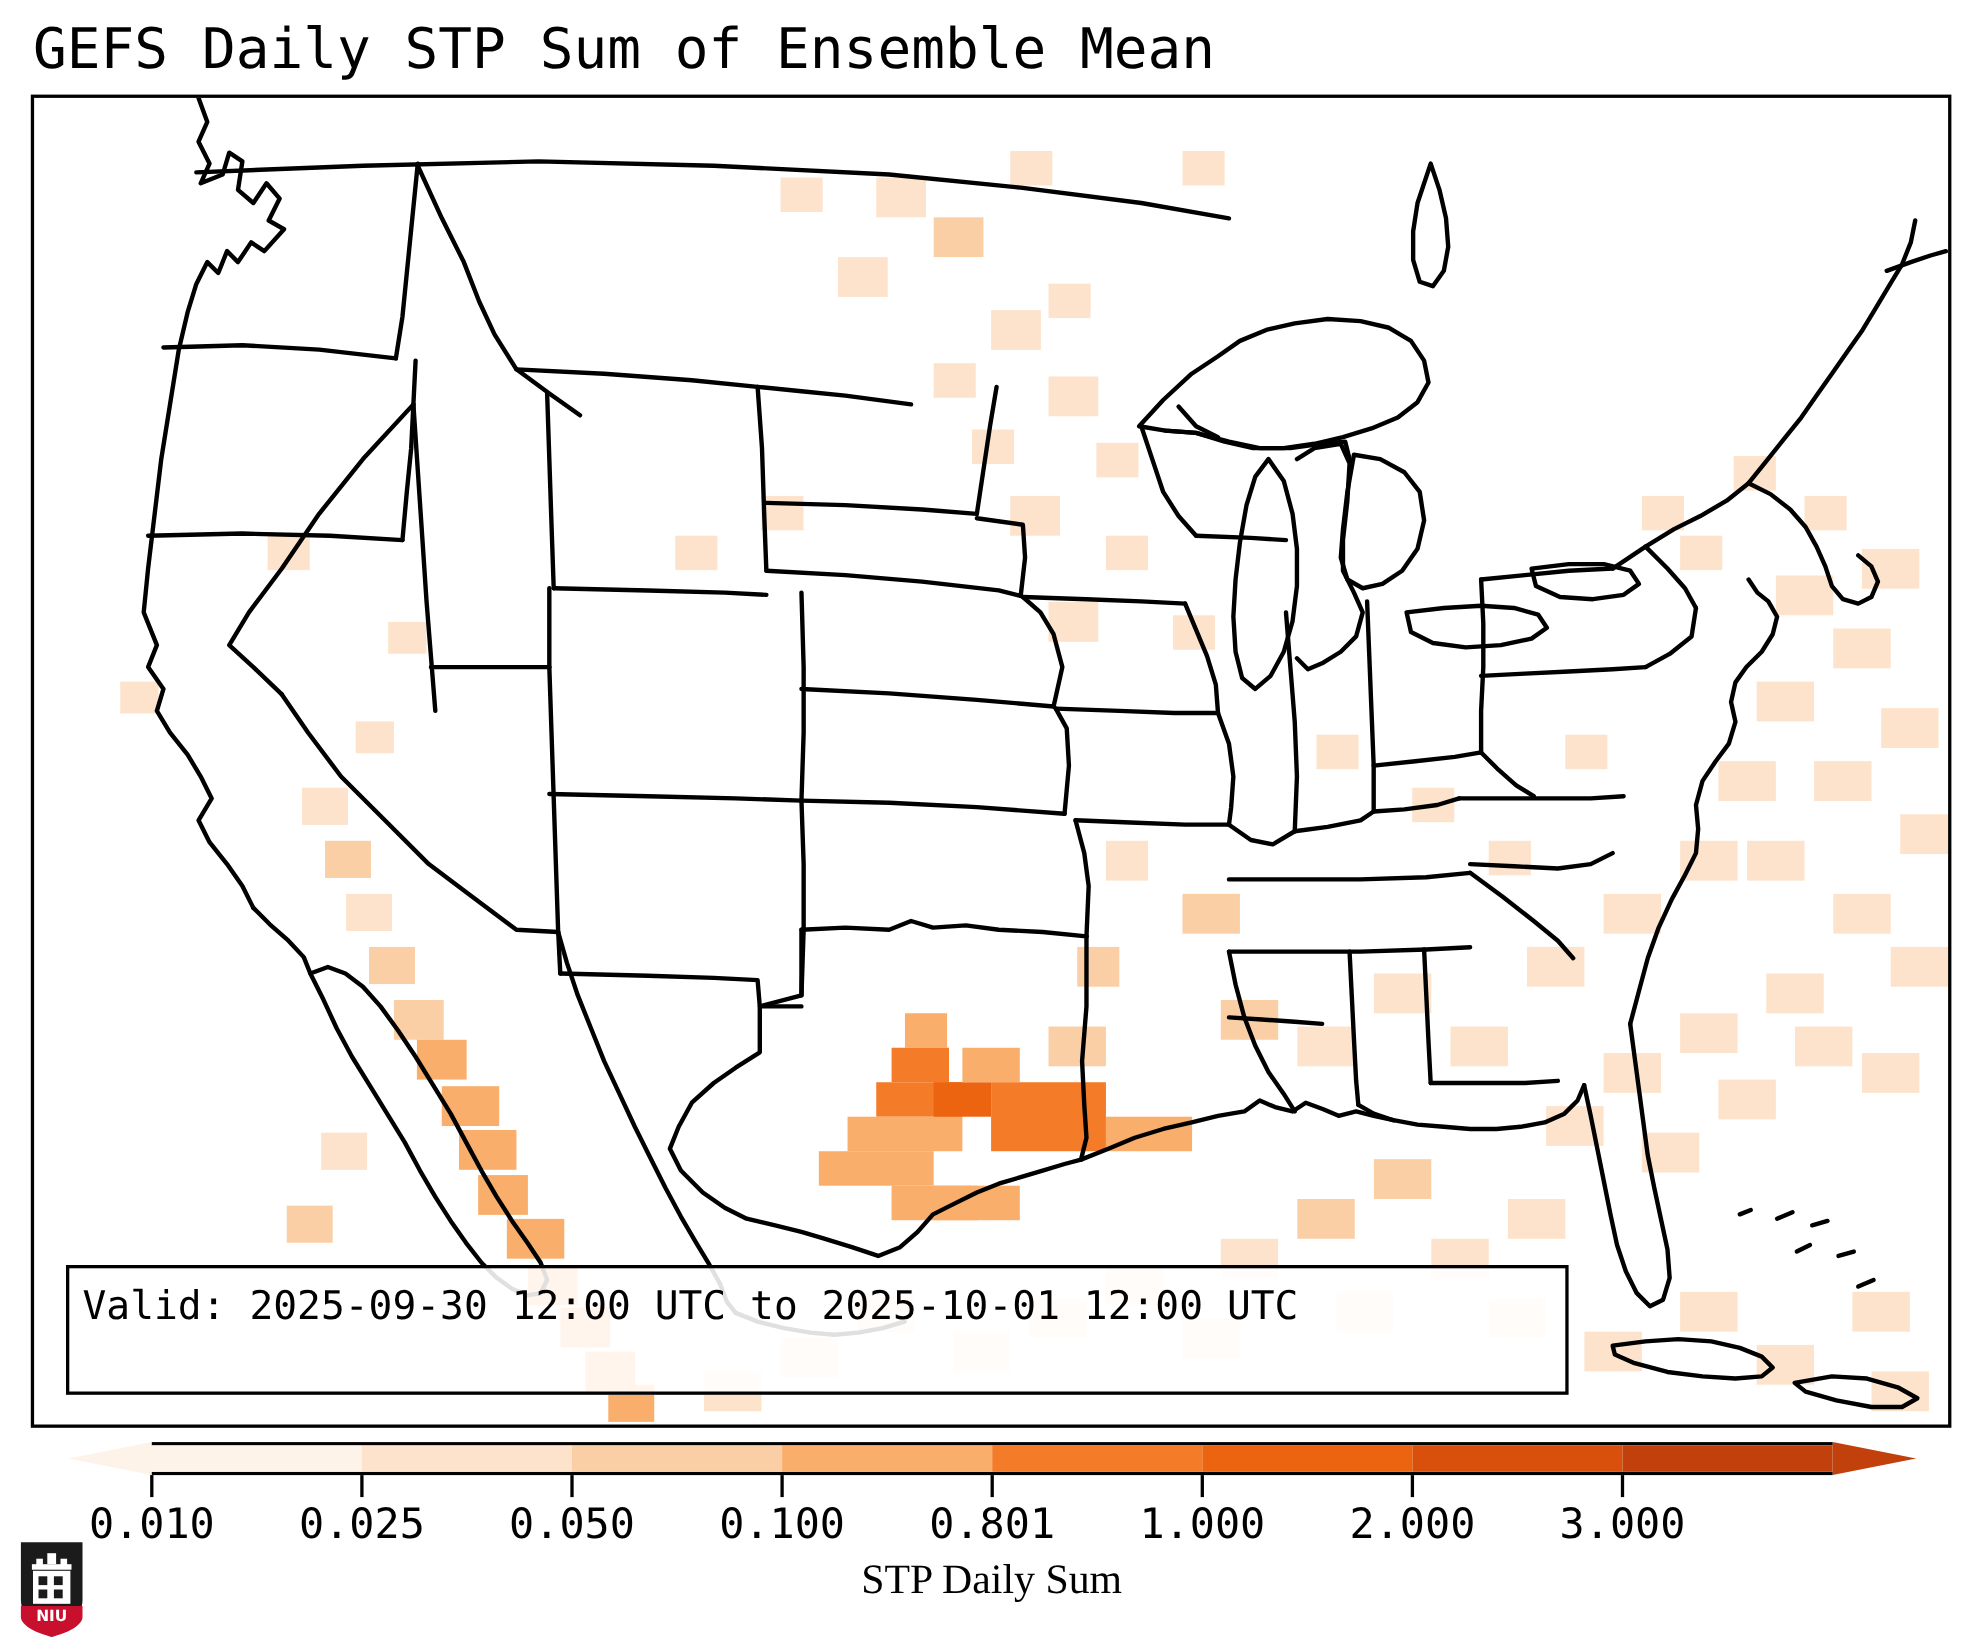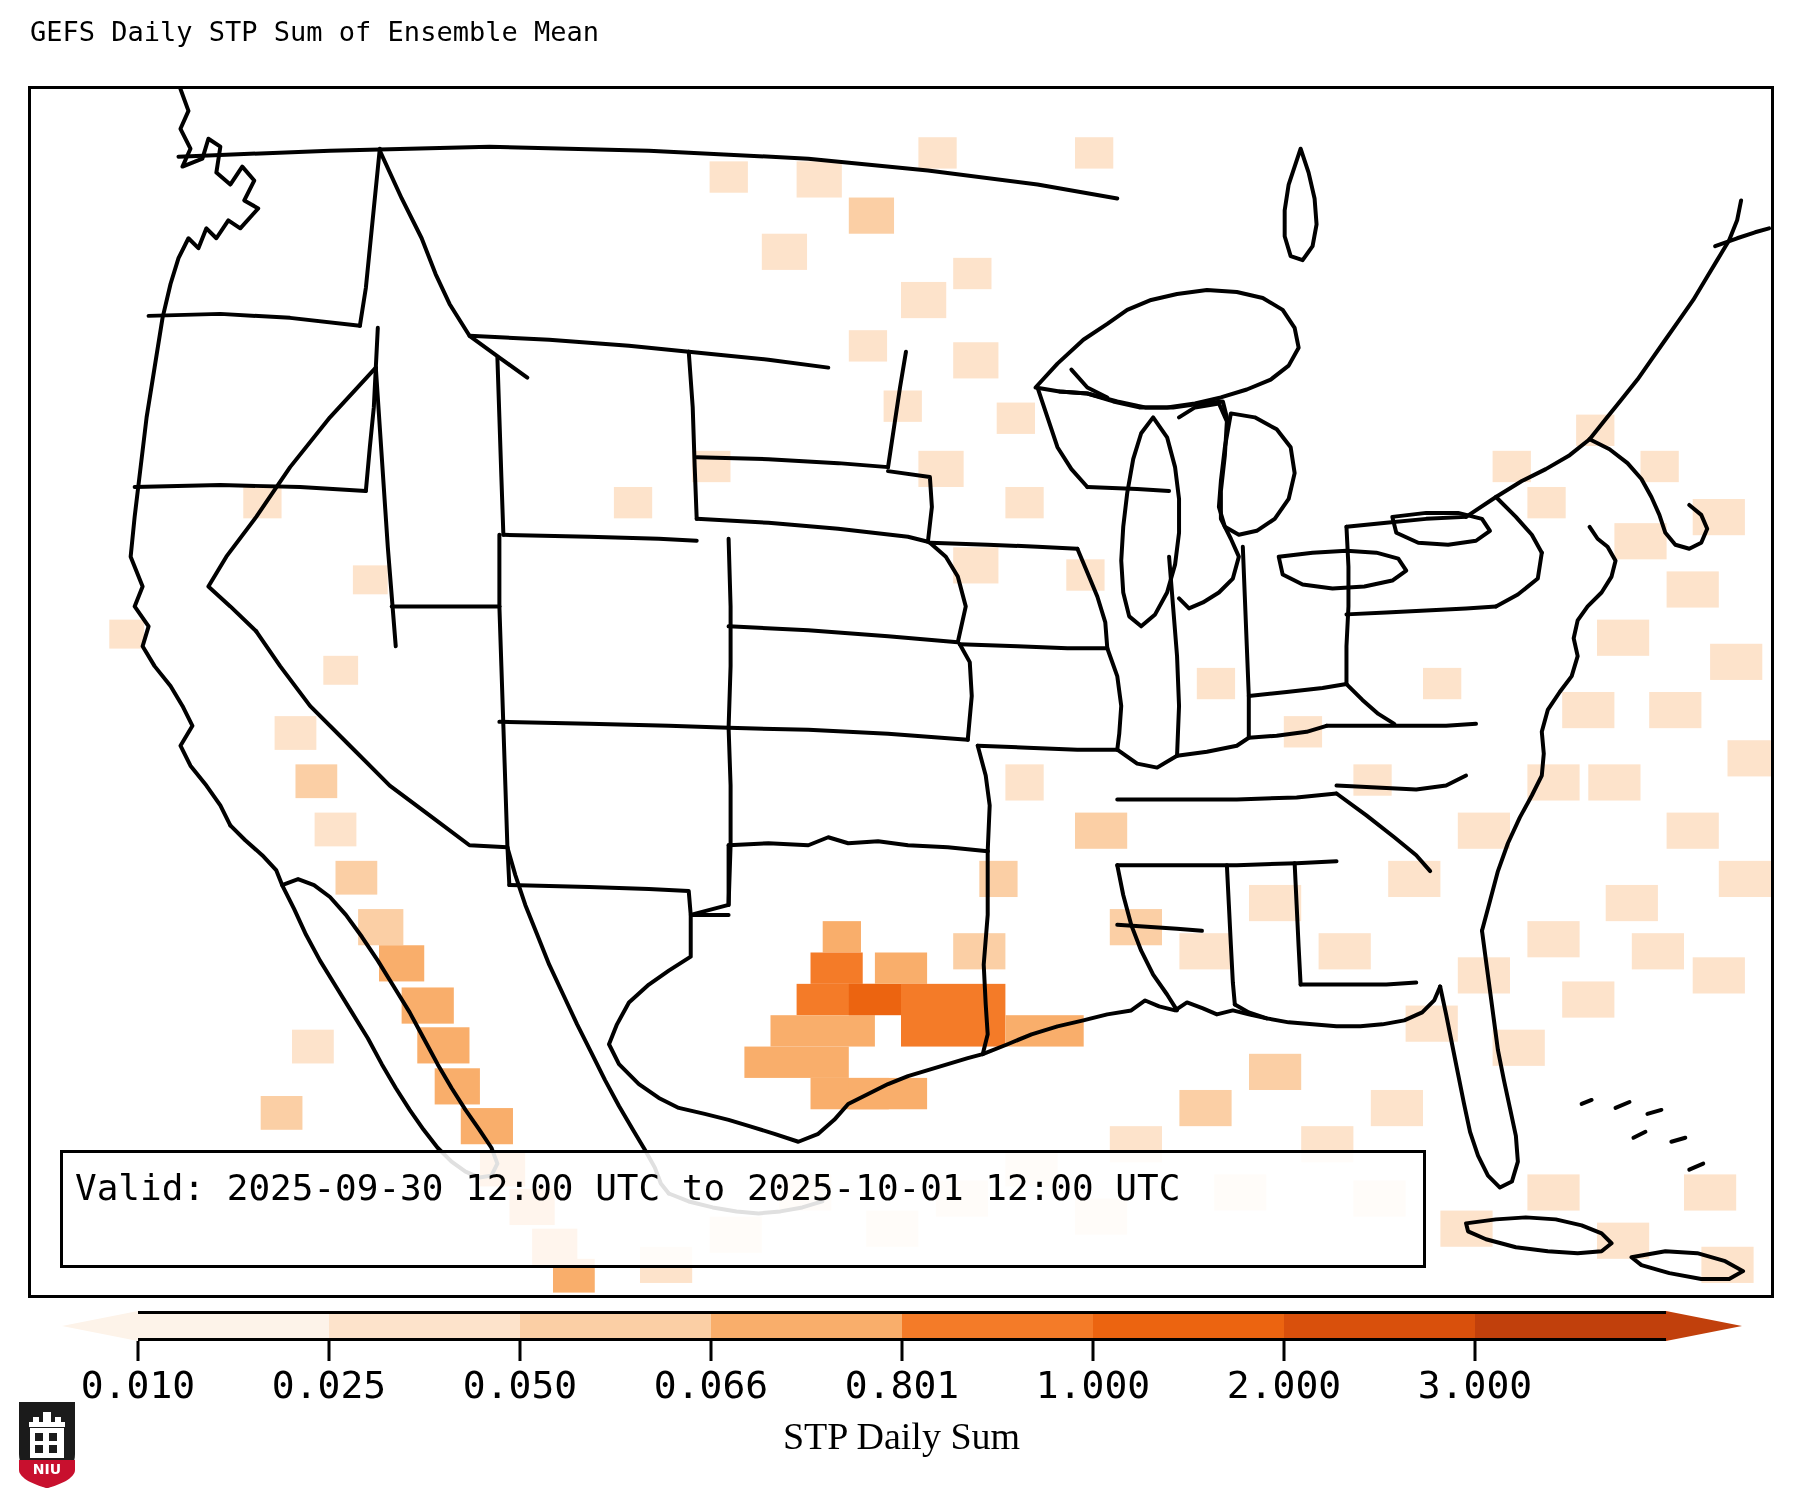--- a/index.html
+++ b/index.html
@@ -13,21 +13,21 @@
     font-family: "DejaVu Sans Mono", "Liberation Mono", monospace;
     position: relative;
     overflow: hidden;
   }
 
   
   #figure-title {
     position: absolute;
     left: 30px;
     top: 16px;
-    font-size: 27px;
+    font-size: 51px;
     font-family: "DejaVu Sans Mono", "Liberation Mono", monospace;
     color: #000000;
     letter-spacing: 0px;
     white-space: nowrap;
   }
 
   
   #map-axes {
     position: absolute;
     left: 28px;
@@ -544,21 +544,21 @@
       <div class="cb-tick" style="left: 37.5%;"></div>
       <div class="cb-tick" style="left: 50%;"></div>
       <div class="cb-tick" style="left: 62.5%;"></div>
       <div class="cb-tick" style="left: 75%;"></div>
       <div class="cb-tick" style="left: 87.5%;"></div>
     </div>
   <div id="cb-ticklabels">
       <div class="cb-ticklabel" style="left: 0%;">0.010</div>
       <div class="cb-ticklabel" style="left: 12.5%;">0.025</div>
       <div class="cb-ticklabel" style="left: 25%;">0.050</div>
-      <div class="cb-ticklabel" style="left: 37.5%;">0.066</div>
+      <div class="cb-ticklabel" style="left: 37.5%;">0.100</div>
       <div class="cb-ticklabel" style="left: 50%;">0.801</div>
       <div class="cb-ticklabel" style="left: 62.5%;">1.000</div>
       <div class="cb-ticklabel" style="left: 75%;">2.000</div>
       <div class="cb-ticklabel" style="left: 87.5%;">3.000</div>
     </div>
 </div>
 
 <div id="colorbar-axis-label">STP Daily Sum</div>
 
 <svg id="niu-logo" viewBox="0 0 62 92">

